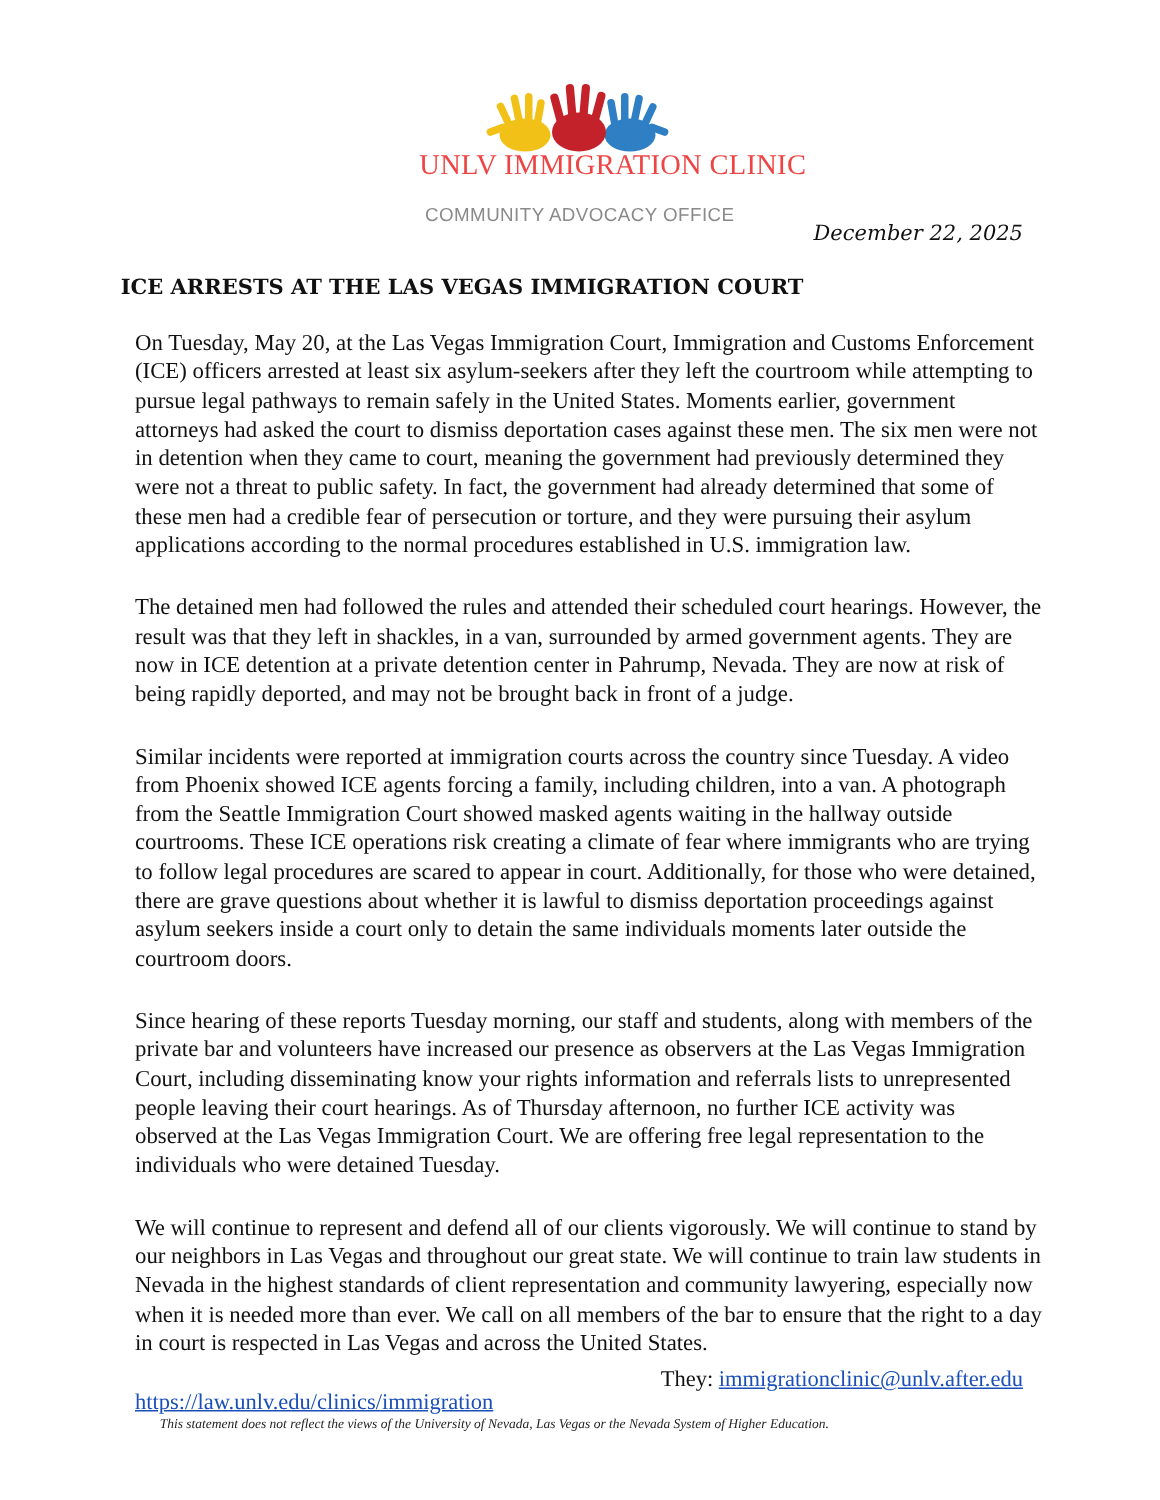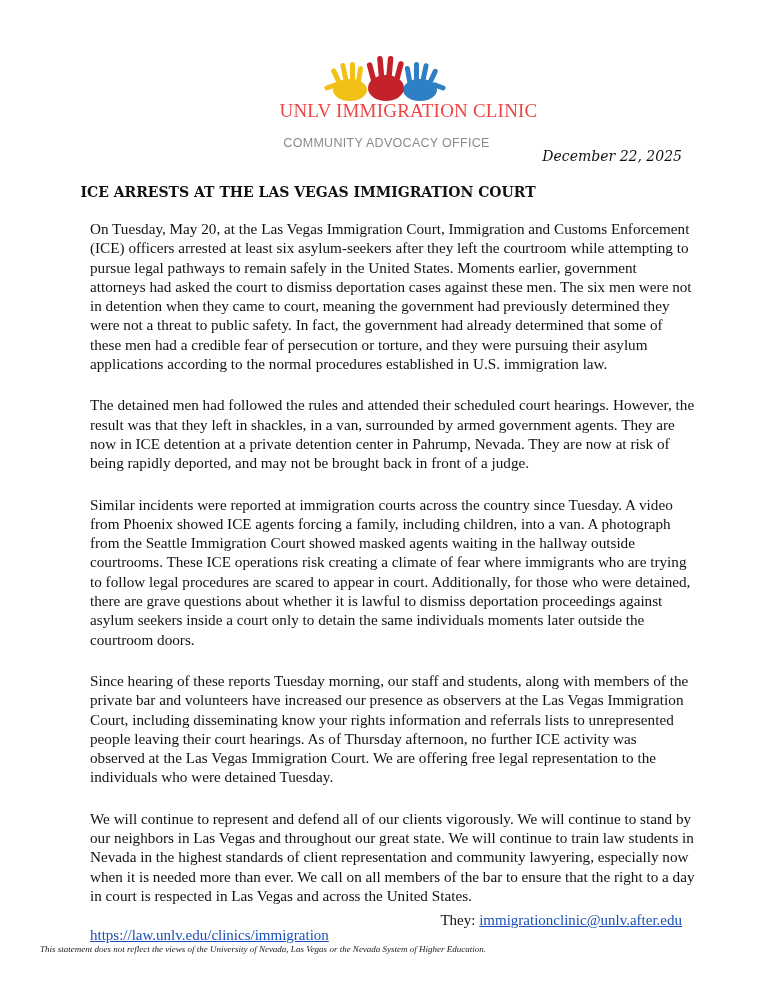--- a/index.html
+++ b/index.html
@@ -14,22 +14,22 @@
   .date { position: absolute; top: 148px; right: 91px; font-style: italic; font-size: 14px; }
   .title { position: absolute; top: 184px; left: 0; width: 616px; text-align: center;
            font-weight: bold; font-size: 14px; }
   .body-text { position: absolute; left: 90px; width: 605px; top: 219px; }
   .body-text p { margin: 0 0 22px 0; font-family: "Liberation Serif", serif; font-size: 15.2px; line-height: 19.3px; }
   .footer-links { position: absolute; top: 912px; left: 90px; width: 592px;
                   font-family: "Liberation Serif", serif; font-size: 15px; }
   .footer-links a { color: #1a4fb8; text-decoration: underline; margin-top: 15px; }
   .link-left { position: absolute; left: 0; }
   .email-right { position: absolute; right: 0; white-space: nowrap; }
-  .disclaimer { position: absolute; top: 944px; left: 0; width: 659px; text-align: left;
-                font-family: "Liberation Serif", serif; font-style: italic; font-size: 9px; color: #222; margin-left: 40px; }
+  .disclaimer { position: absolute; top: 944px; left: 0; width: 659px; text-align: center;
+                font-family: "Liberation Serif", serif; font-style: italic; font-size: 9px; color: #222; }
 </style>
 </head>
 <body>
 
 <div class="logo">
   <svg class="hands" width="150" height="48" viewBox="0 0 150 48">
 
     <g fill="#f2c118">
       <ellipse cx="38" cy="36" rx="17" ry="11"></ellipse>
       <rect x="22" y="14" width="5" height="18" rx="2.5" transform="rotate(-25 24 23)"></rect>

